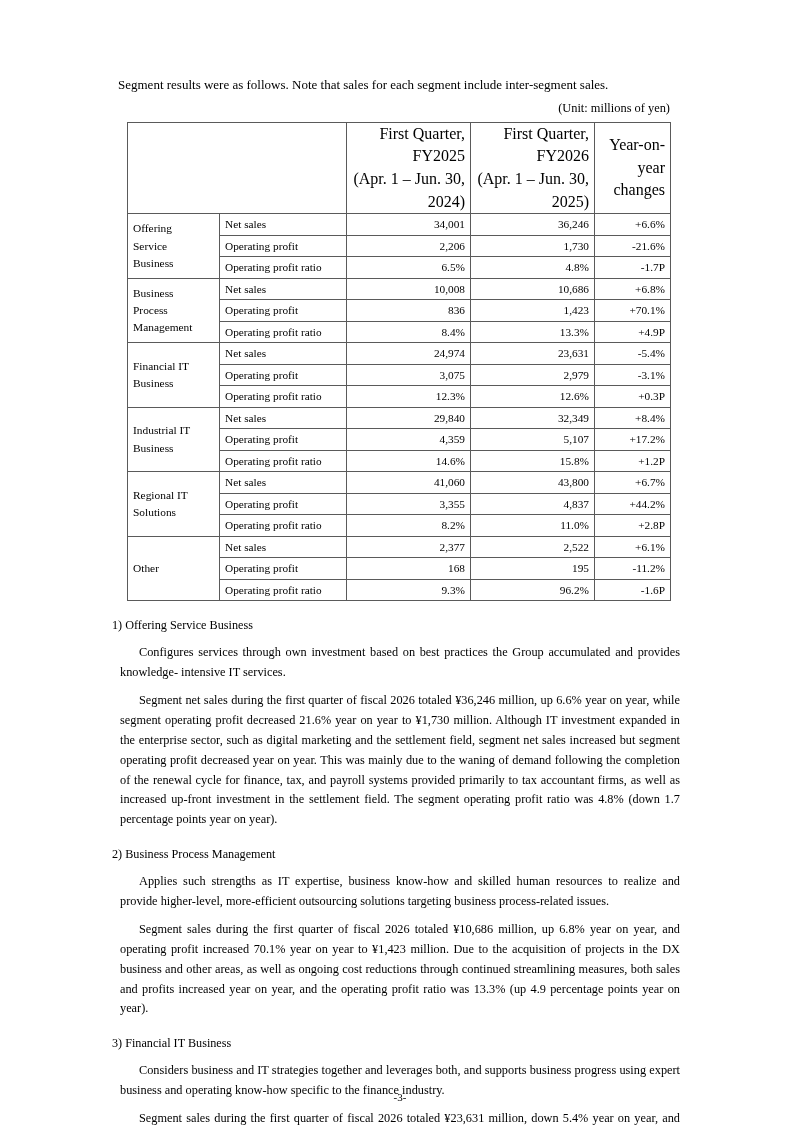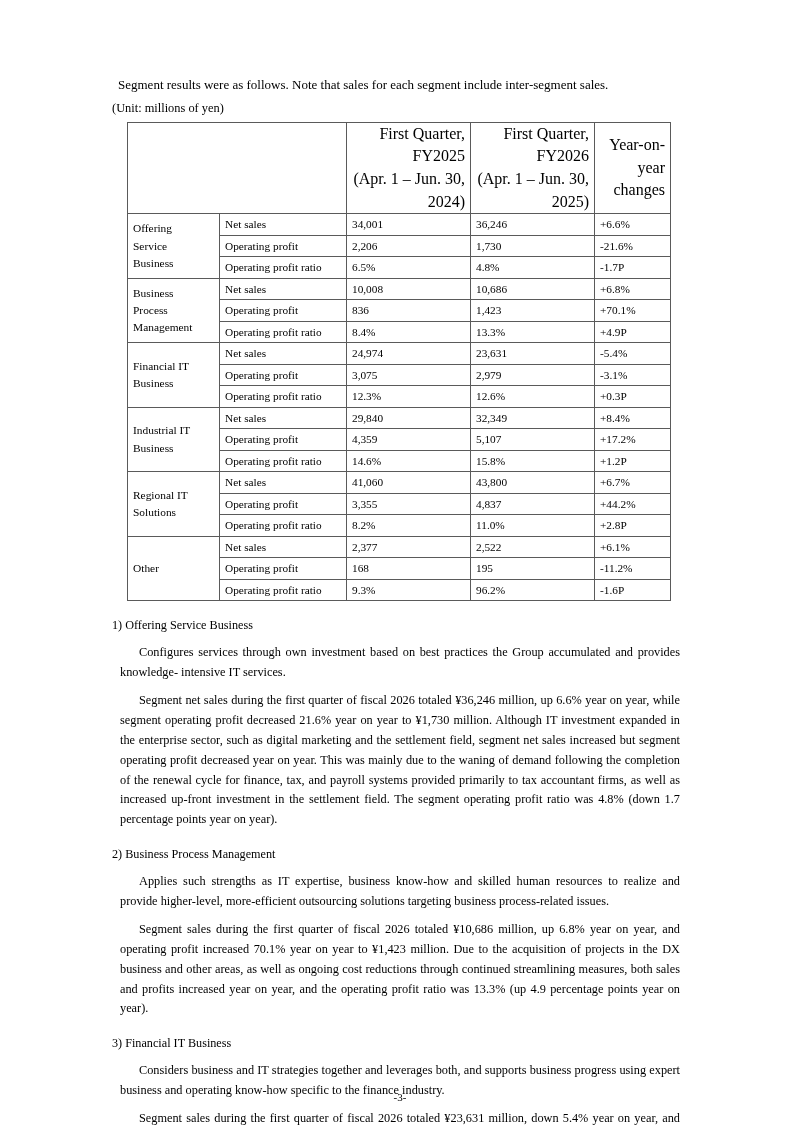--- a/index.html
+++ b/index.html
@@ -28,20 +28,21 @@
 
   .intro-line {
     font-size: 13px;
     line-height: 1.42;
     margin: 0 0 6px 0;
     text-indent: 6px;
   }
   .unit-line {
     font-size: 12.4px;
     line-height: 1.3;
+    text-align: right;
     margin: 0 18px 5px 0;
   }
 
   
   table.segment-table {
     border-collapse: collapse;
     width: 543px;
     margin-left: 15px;
     table-layout: fixed;
     font-size: 11.3px;
@@ -76,21 +77,21 @@
     text-align: left;
     line-height: 1.52;
     font-size: 11.4px;
     padding-left: 7px;
   }
   td.metric {
     text-align: left;
     padding-left: 7px;
   }
   td.num {
-    text-align: left;
+    text-align: right;
     padding-right: 6px;
   }
   tr.group-start td {
     border-top: 4px solid #6d28d9;
   }
   tbody tr.group-start td.seg-name,
   tbody tr.group-start td.metric,
   tbody tr.group-start td.num {
     border-top-width: 1px;
   }

